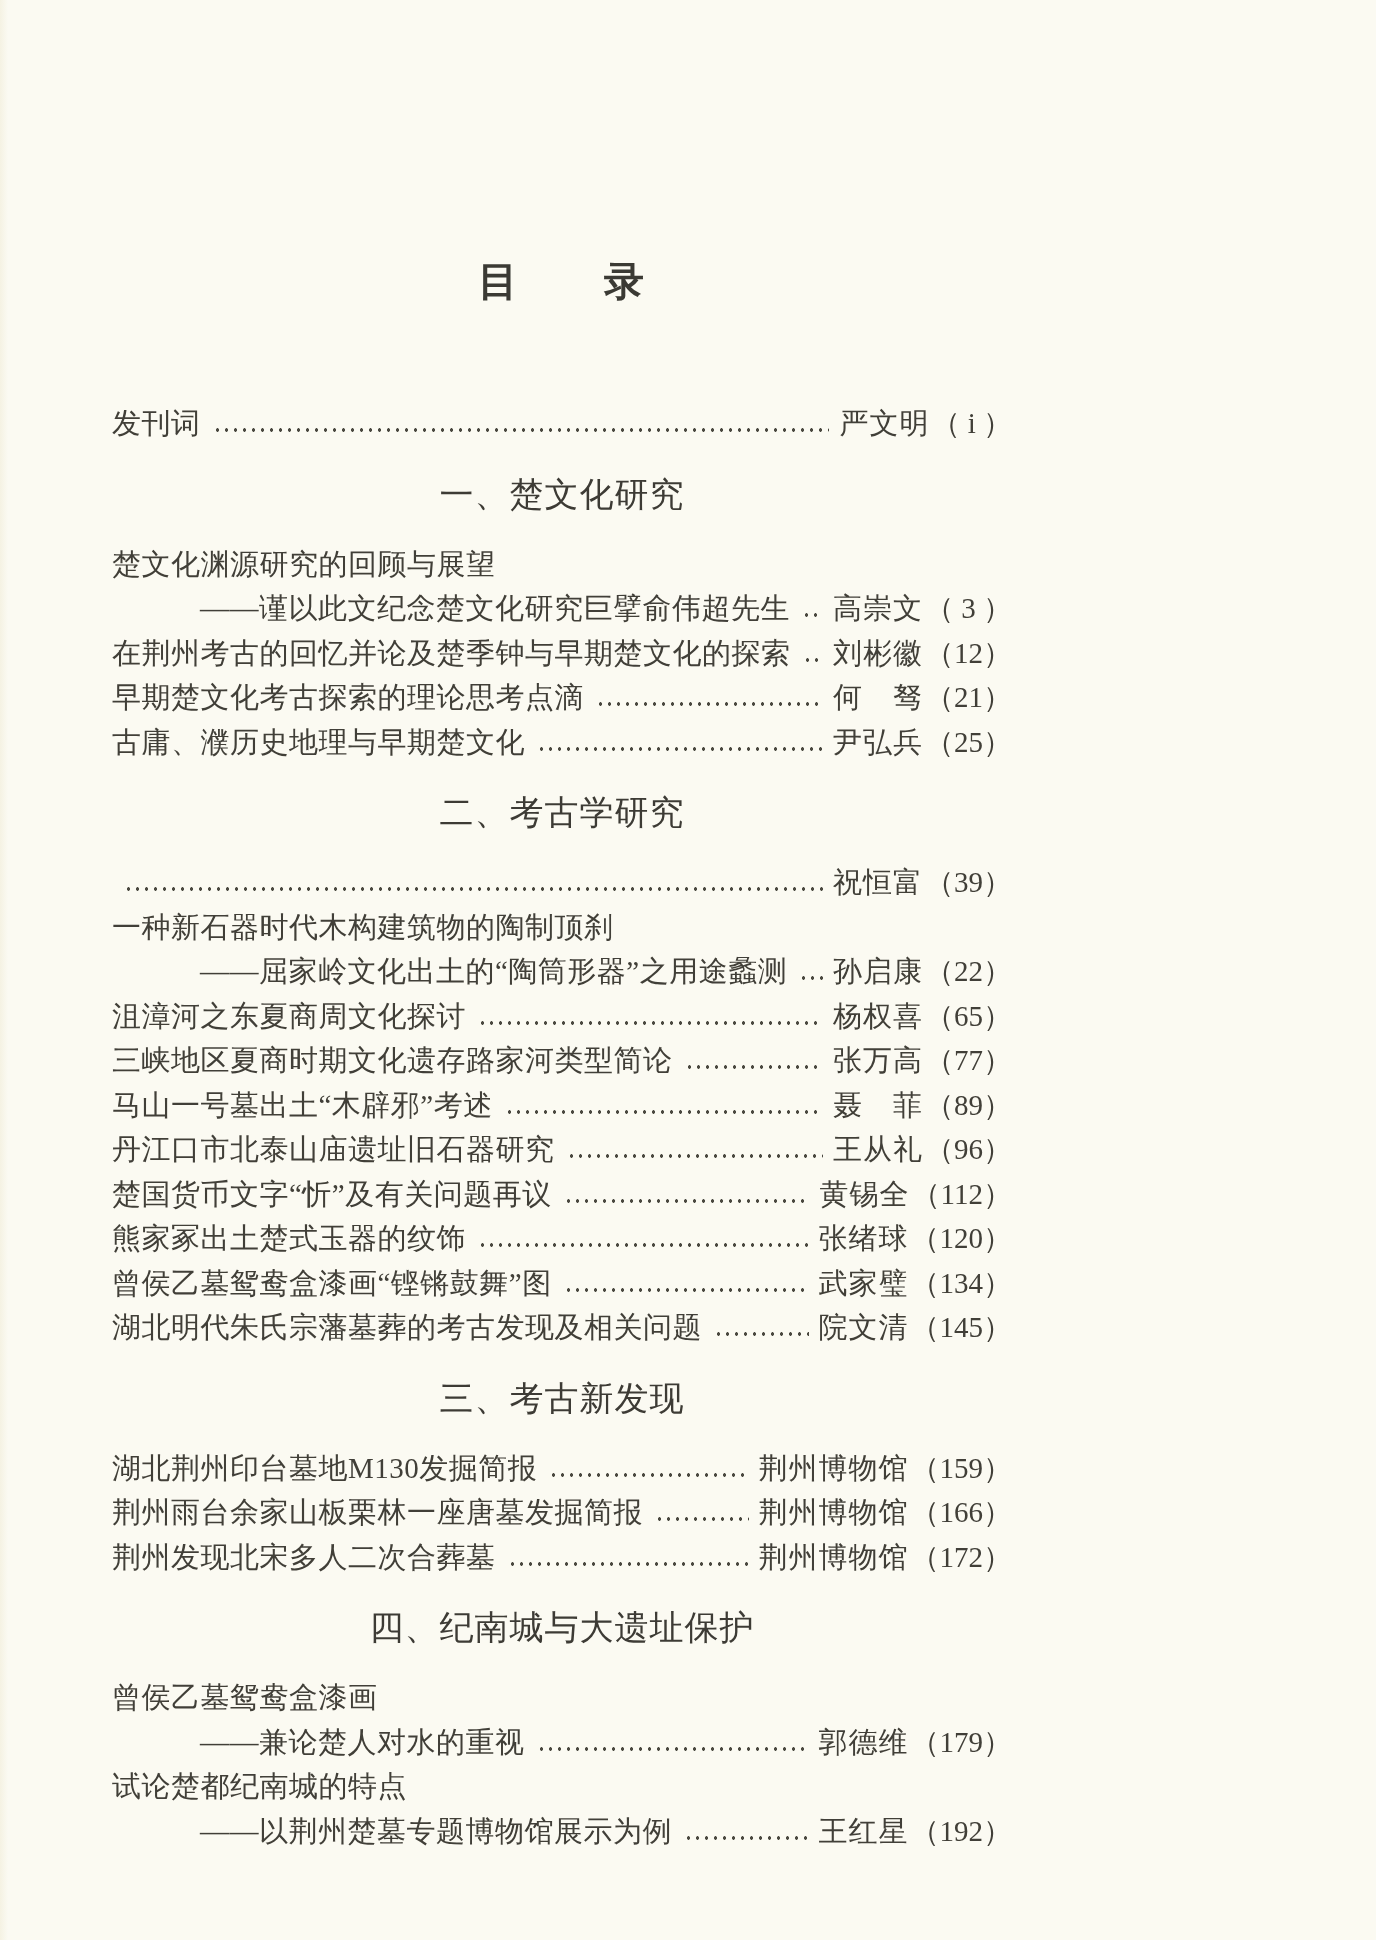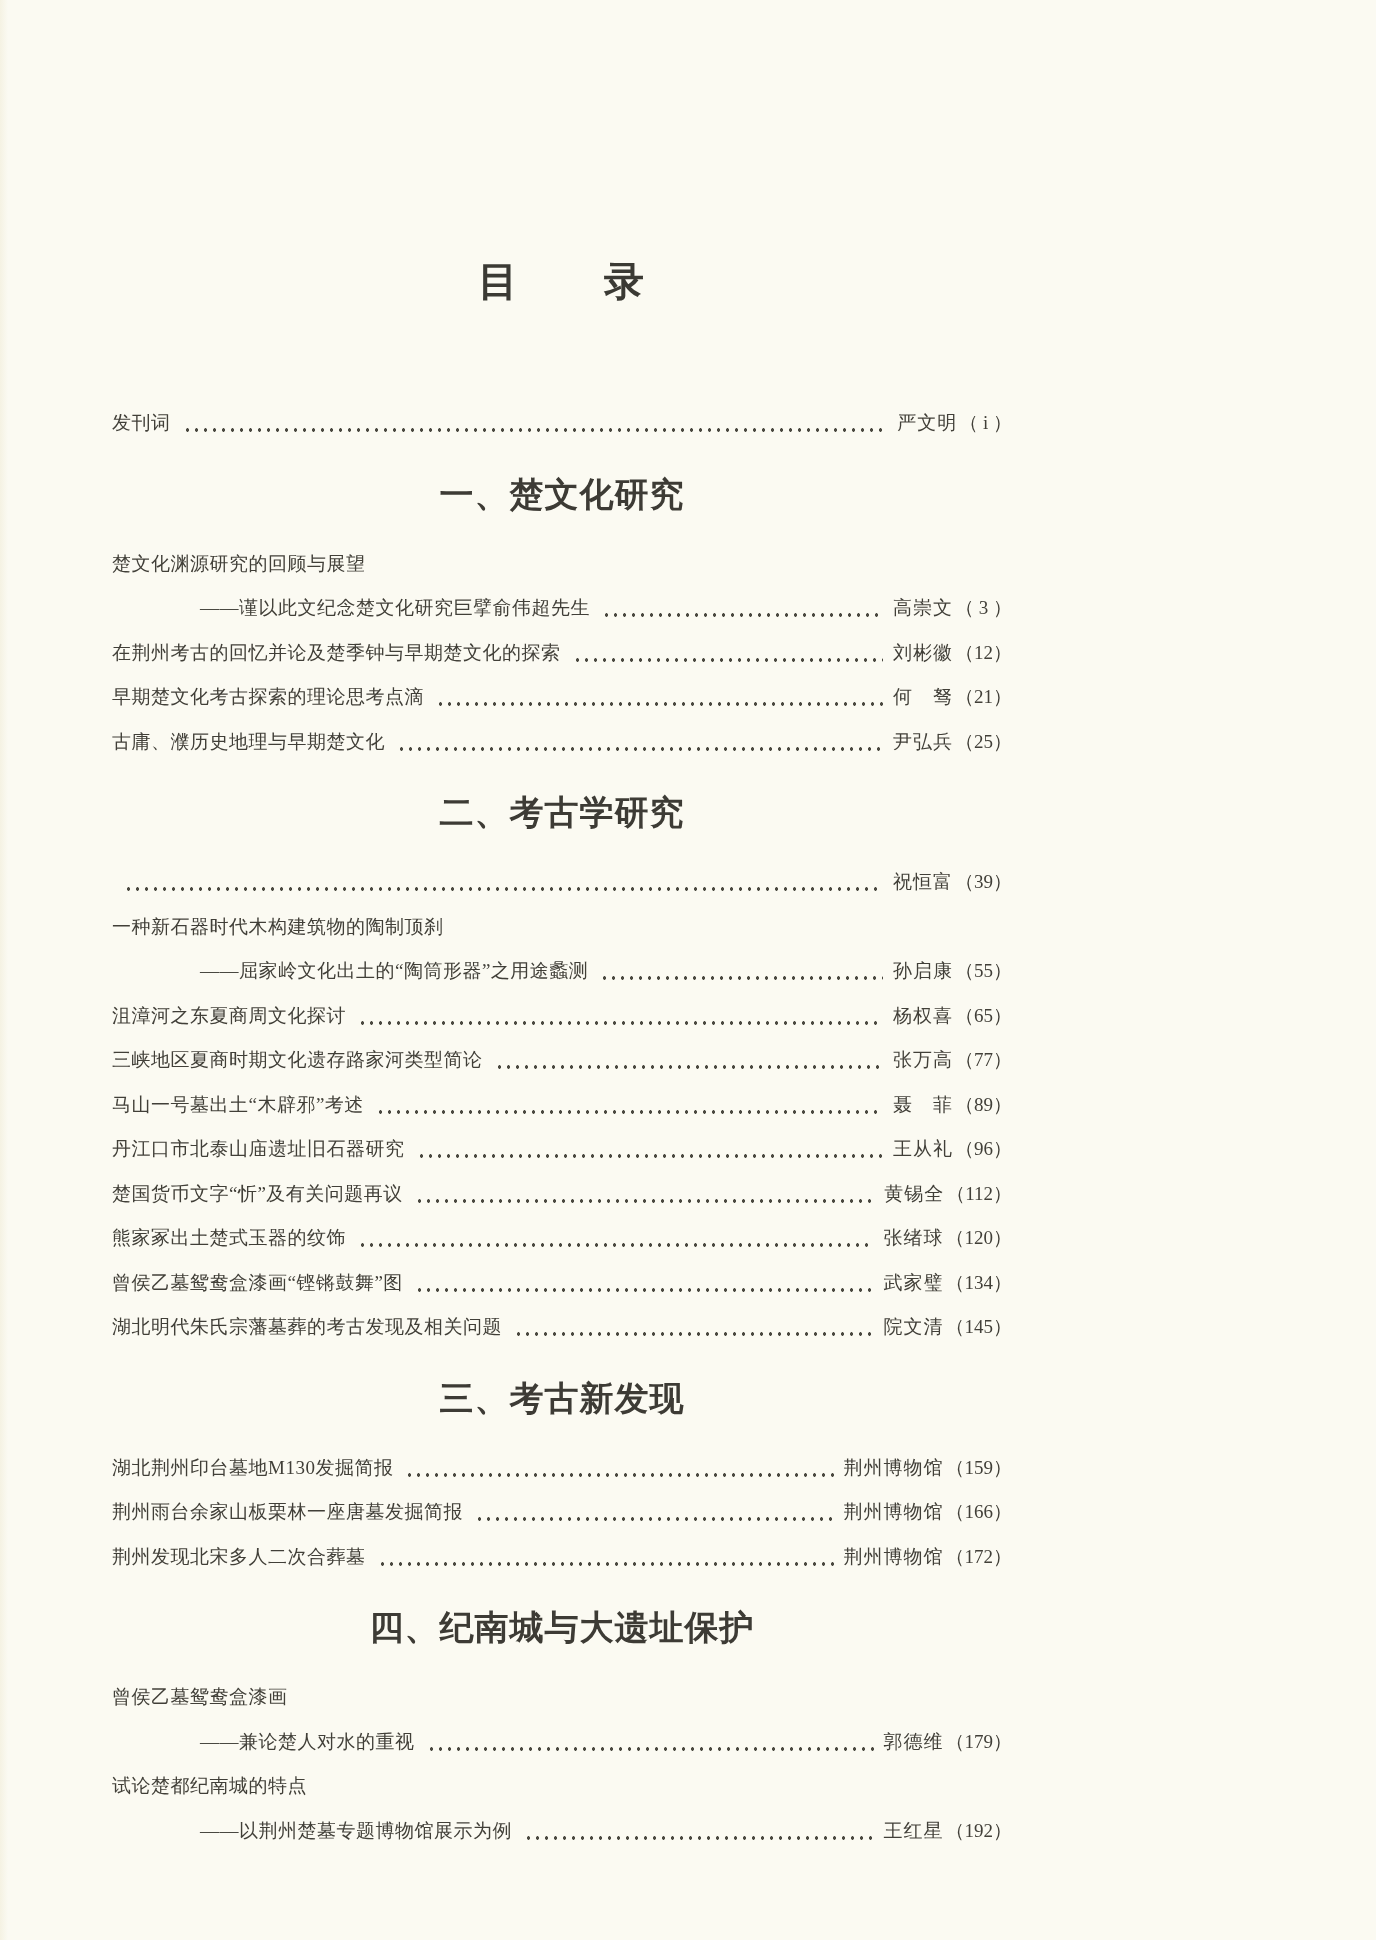--- a/index.html
+++ b/index.html
@@ -28,34 +28,34 @@
     line-height: 60px;
     font-weight: bold;
     text-align: center;
     color: #3b3a34;
     letter-spacing: 2px;
   }
   .toc { width: 100%; }
   .toc > .sec-rows:first-child { margin-top: 89px; }
   .sec-heading {
     font-family: "DejaVu Sans", "Liberation Sans", sans-serif;
-    font-weight: bold;
+    font-weight: normal;
     font-size: 34px;
     line-height: 44px;
     height: 44px;
     text-align: center;
     color: #3d3b35;
     margin: 26px 0;
     letter-spacing: 1px;
   }
   .row {
     display: flex;
     align-items: center;
     height: 44.5px;
-    font-size: 19px;
+    font-size: 29px;
     line-height: 44.5px;
     white-space: nowrap;
   }
   .row.indent { padding-left: 88px; }
   .row-title {
     flex: 0 0 auto;
     letter-spacing: 0.5px;
   }
   .leader {
     flex: 1 1 auto;
@@ -116,21 +116,21 @@
         <div class="row">
           <span class="leader"></span>
           <span class="tail"><span class="author">祝恒富</span><span class="page">（39）</span></span>
         </div>
         <div class="row">
           <span class="row-title">一种新石器时代木构建筑物的陶制顶刹</span>
         </div>
         <div class="row indent">
           <span class="row-title">——屈家岭文化出土的“陶筒形器”之用途蠡测</span>
           <span class="leader"></span>
-          <span class="tail"><span class="author">孙启康</span><span class="page">（55）</span></span>
+          <span class="tail"><span class="author">孙启康</span><span class="page">（22）</span></span>
         </div>
         <div class="row">
           <span class="row-title">沮漳河之东夏商周文化探讨</span>
           <span class="leader"></span>
           <span class="tail"><span class="author">杨权喜</span><span class="page">（65）</span></span>
         </div>
         <div class="row">
           <span class="row-title">三峡地区夏商时期文化遗存路家河类型简论</span>
           <span class="leader"></span>
           <span class="tail"><span class="author">张万高</span><span class="page">（77）</span></span>

